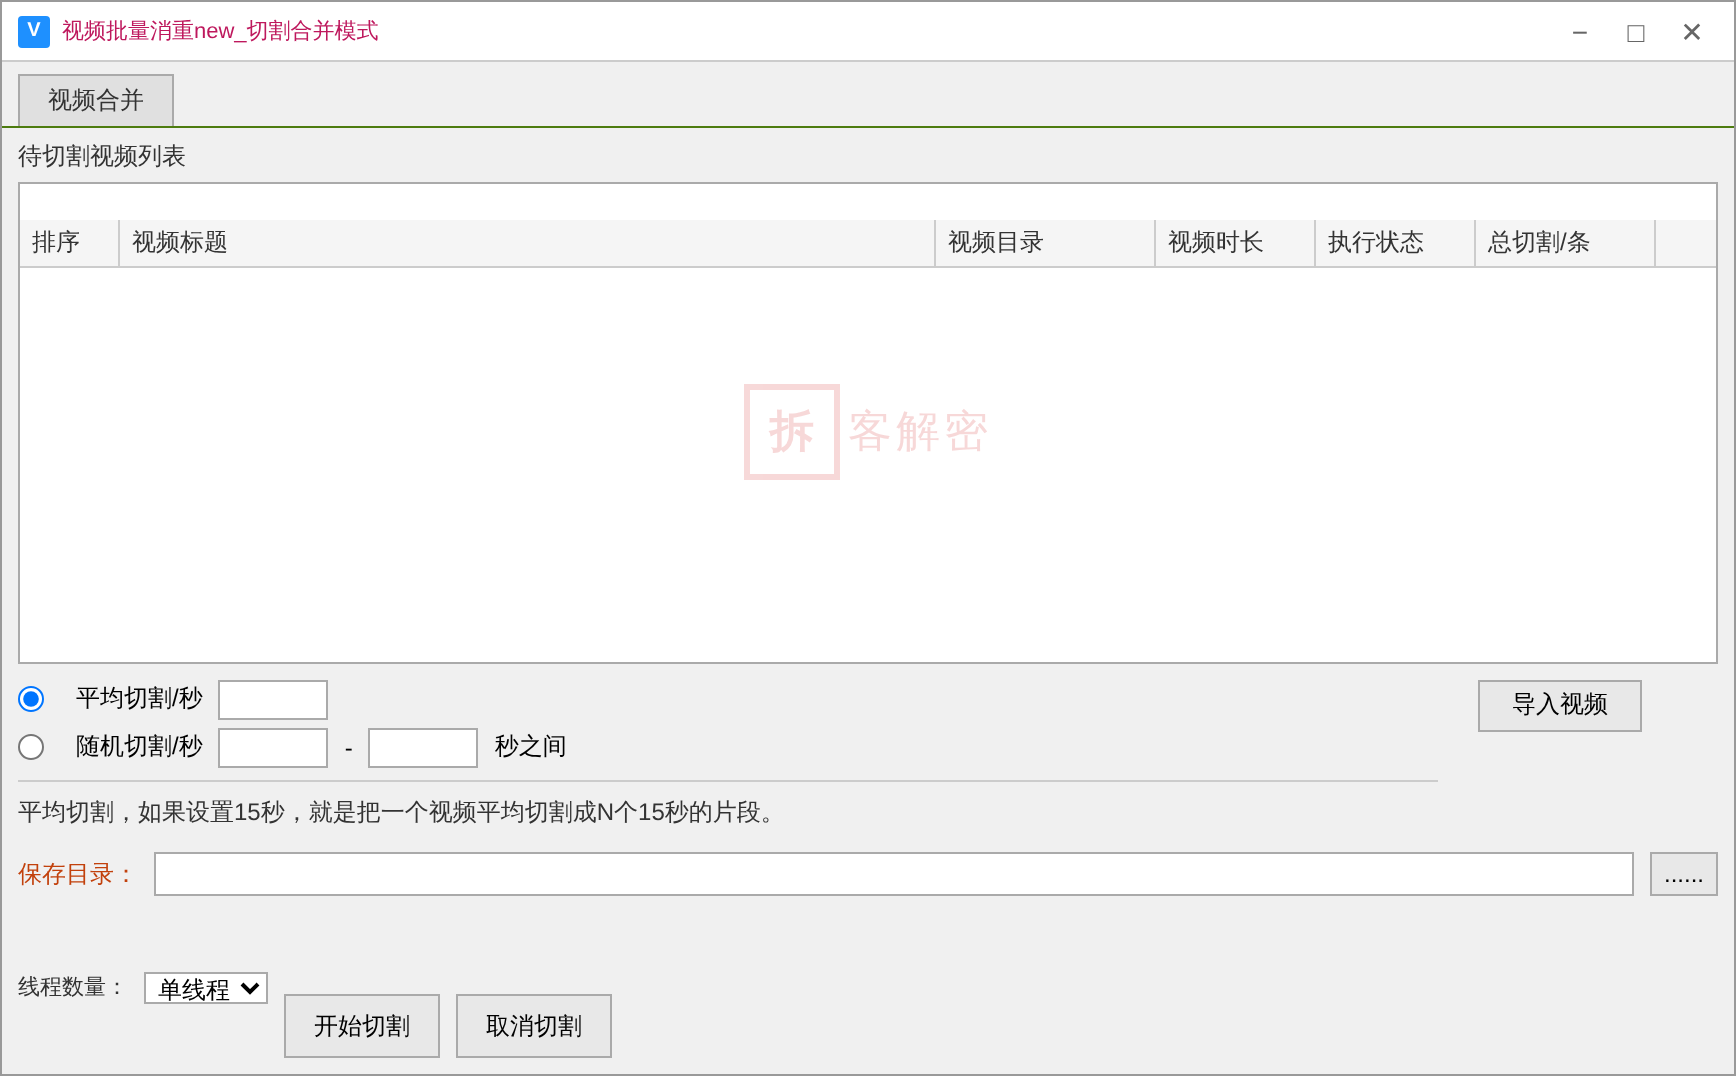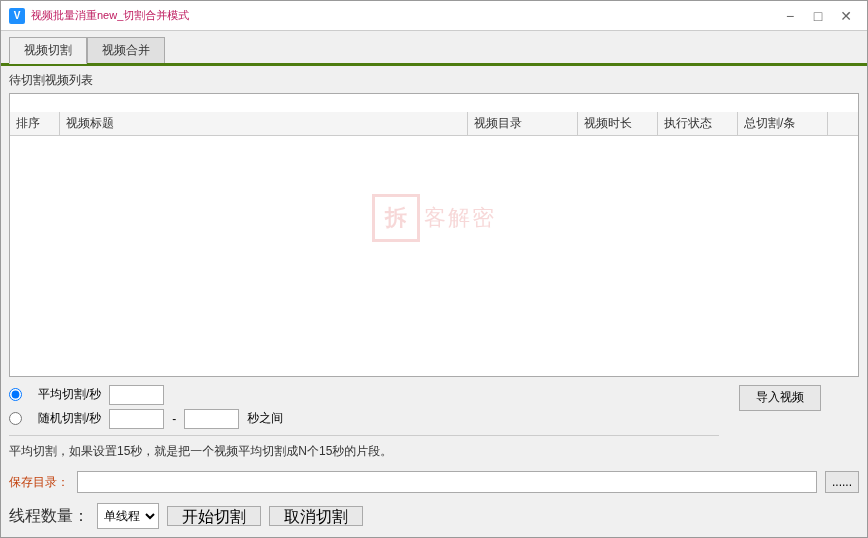--- a/index.html
+++ b/index.html
@@ -81,21 +81,21 @@
       background: #f0f0f0;
       border-bottom-color: #f0f0f0;
       z-index: 1;
     }
 
     .content {
       flex: 1;
       display: flex;
       flex-direction: column;
       padding: 0 8px 8px 8px;
-      border-top: 3px solid #4d7c0f;
+      border-top: 1px solid #4d7c0f;
       margin-top: -1px;
       overflow: hidden;
     }
 
     .section-label {
       font-size: 12px;
       color: #333;
       margin: 6px 0 4px 0;
     }
 
@@ -225,41 +225,42 @@
       height: 22px;
       padding: 0 6px;
       border: 1px solid #aaa;
       background: #e8e8e8;
       cursor: pointer;
       font-size: 12px;
       white-space: nowrap;
     }
 
     .thread-label {
-      font-size: 16px;
+      font-size: 11px;
       color: #333;
       white-space: nowrap;
     }
 
     .thread-select {
-      height: 26px;
+      height: 16px;
       border: 1px solid #aaa;
       padding: 0 2px;
       font-size: 12px;
       background: white;
     }
 
     .action-btn {
-      height: 20px;
+      height: 32px;
       padding: 0 14px;
       border: 1px solid #aaa;
       background: #e8e8e8;
       cursor: pointer;
-      font-size: 16px;
-      white-space: nowrap;
+      font-size: 12px;
+      white-space: nowrap;
+      margin-top: 39px;
     }
 
     .import-btn {
       height: 26px;
       padding: 0 16px;
       border: 1px solid #aaa;
       background: #e8e8e8;
       cursor: pointer;
       font-size: 12px;
       white-space: nowrap;
@@ -295,23 +296,20 @@
     </div>
     <span class="title-text">视频批量消重new_切割合并模式</span>
     <div class="title-controls">
       <button class="title-btn">−</button>
       <button class="title-btn">□</button>
       <button class="title-btn close">✕</button>
     </div>
   </div>
 
   <div class="tabs">
-    <div class="tab active">
-      <span>视频切割</span>
-    </div>
     <div class="tab">
       <span>视频合并</span>
     </div>
   </div>
 
   <div class="content">
     <div class="section-label">待切割视频列表</div>
 
     <div class="table-container">
       <div class="table-header">

